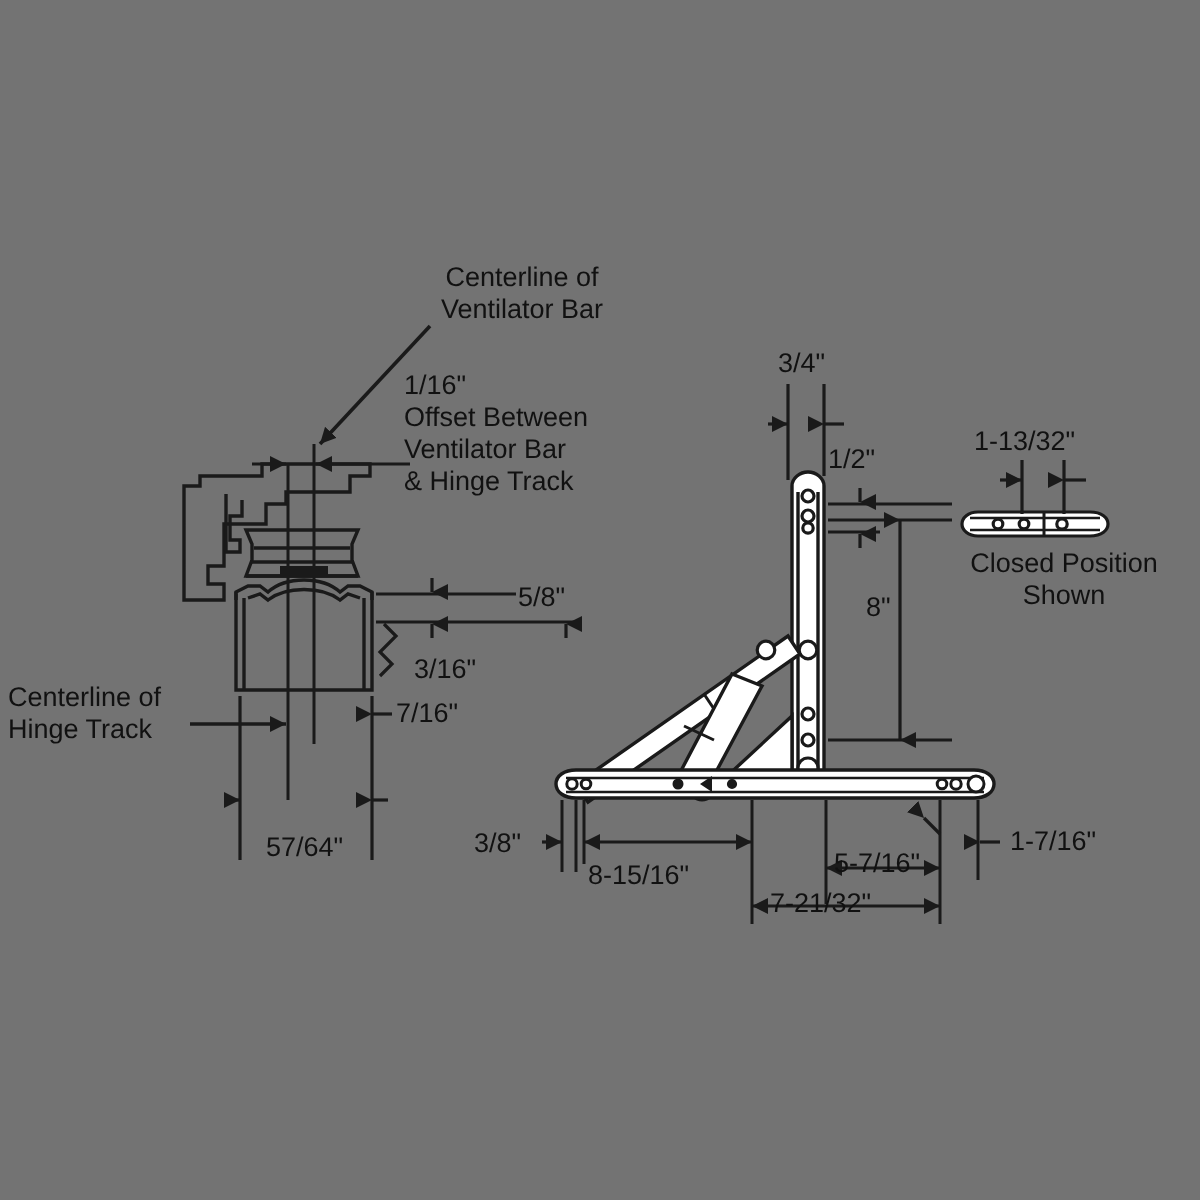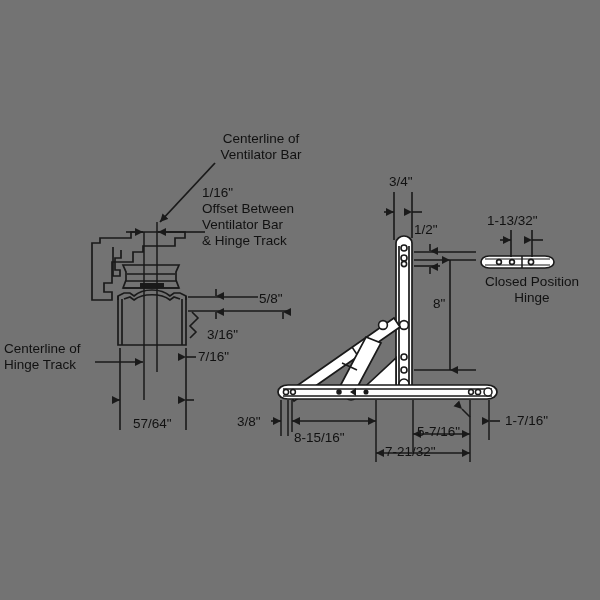--- a/index.html
+++ b/index.html
@@ -279,21 +279,21 @@
 
   <div class="lbl lbl-dim" style="left:389px; top:174px;">3/4"</div>
 
   <div class="lbl lbl-dim" style="left:414px; top:222px;">1/2"</div>
 
   <div class="lbl lbl-dim" style="left:433px; top:296px;">8"</div>
 
   <div class="lbl lbl-dim" style="left:487px; top:213px;">1-13/32"</div>
 
   <div class="lbl lbl-title ctr" style="left:473px; top:274px; width:118px;">Closed Position
-Hinge</div>
+Shown</div>
 
   <div class="lbl lbl-dim" style="left:237px; top:414px;">3/8"</div>
 
   <div class="lbl lbl-dim" style="left:294px; top:430px;">8-15/16"</div>
 
   <div class="lbl lbl-dim" style="left:417px; top:424px;">5-7/16"</div>
 
   <div class="lbl lbl-dim" style="left:385px; top:444px;">7-21/32"</div>
 
   <div class="lbl lbl-dim" style="left:505px; top:413px;">1-7/16"</div>

